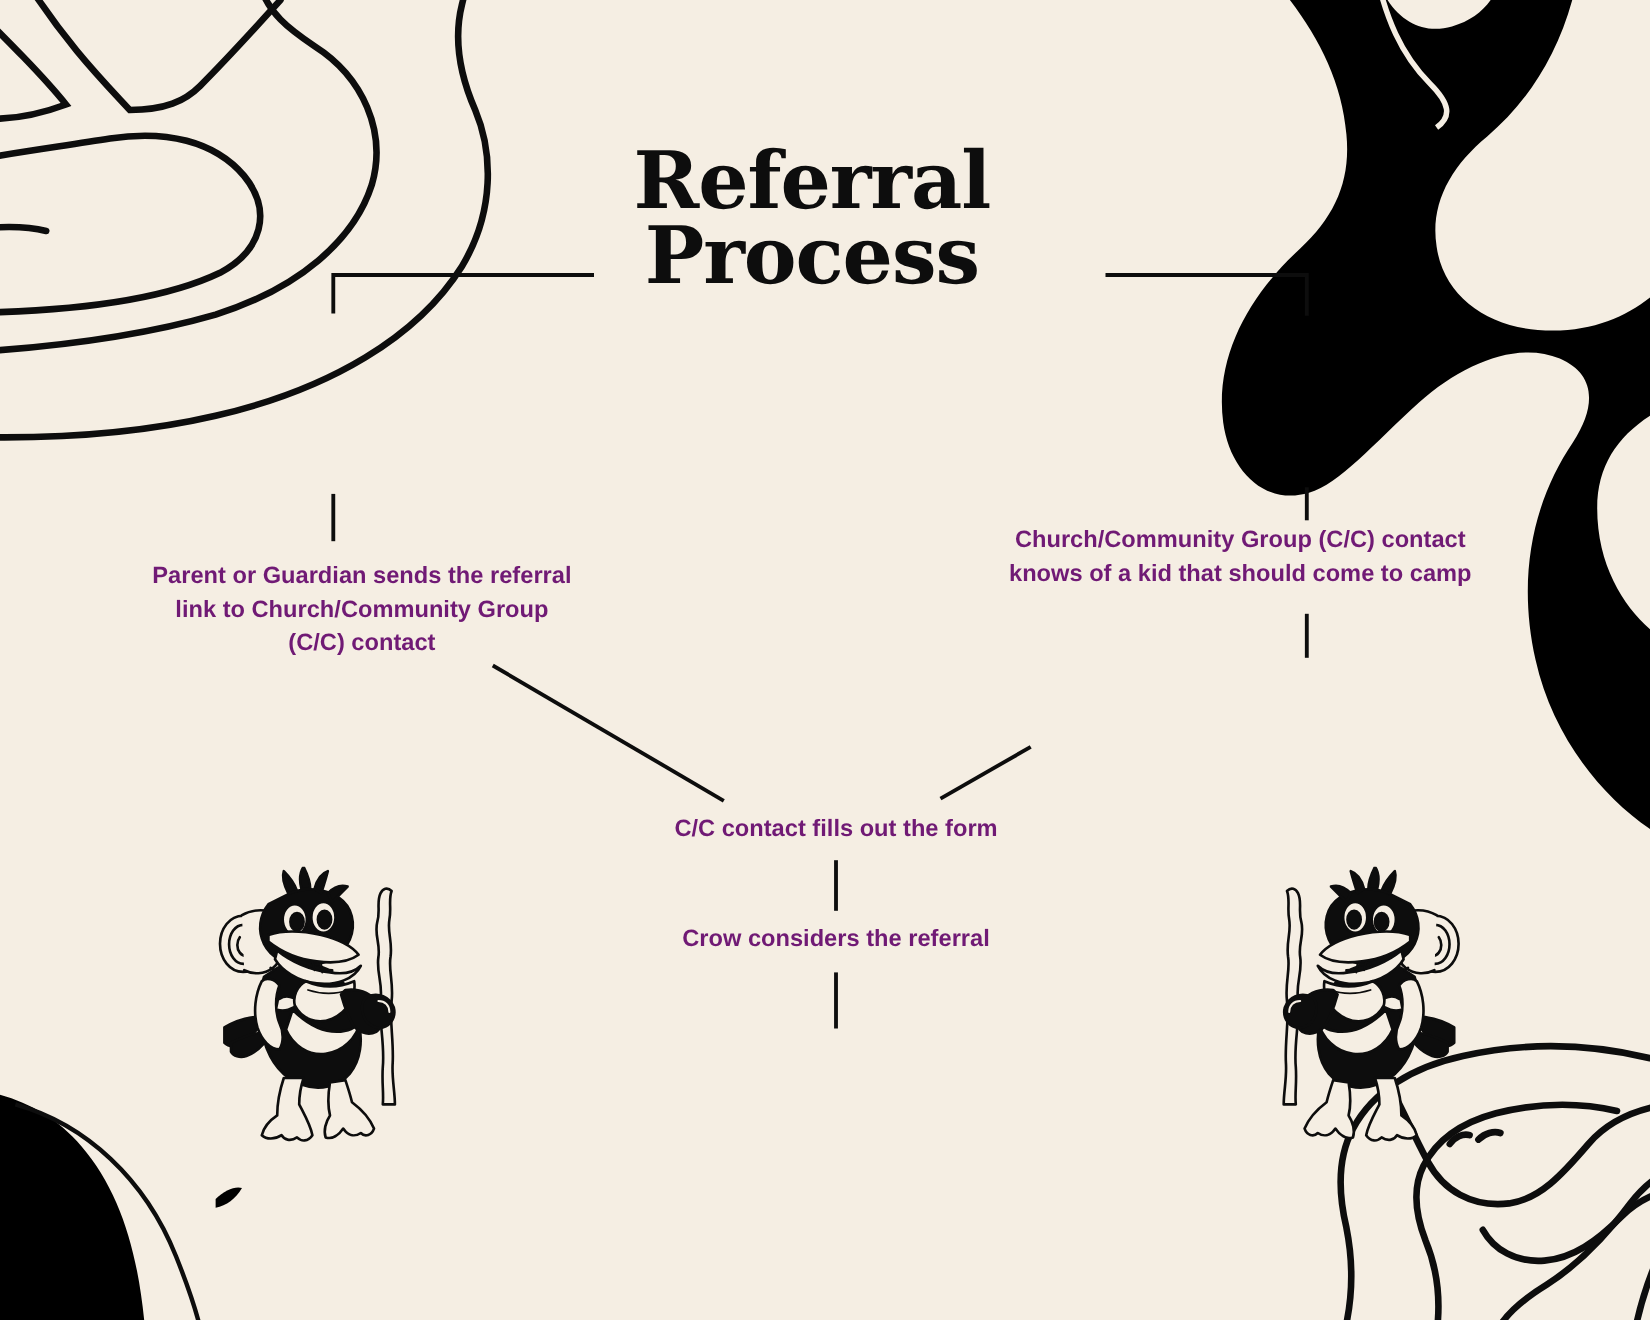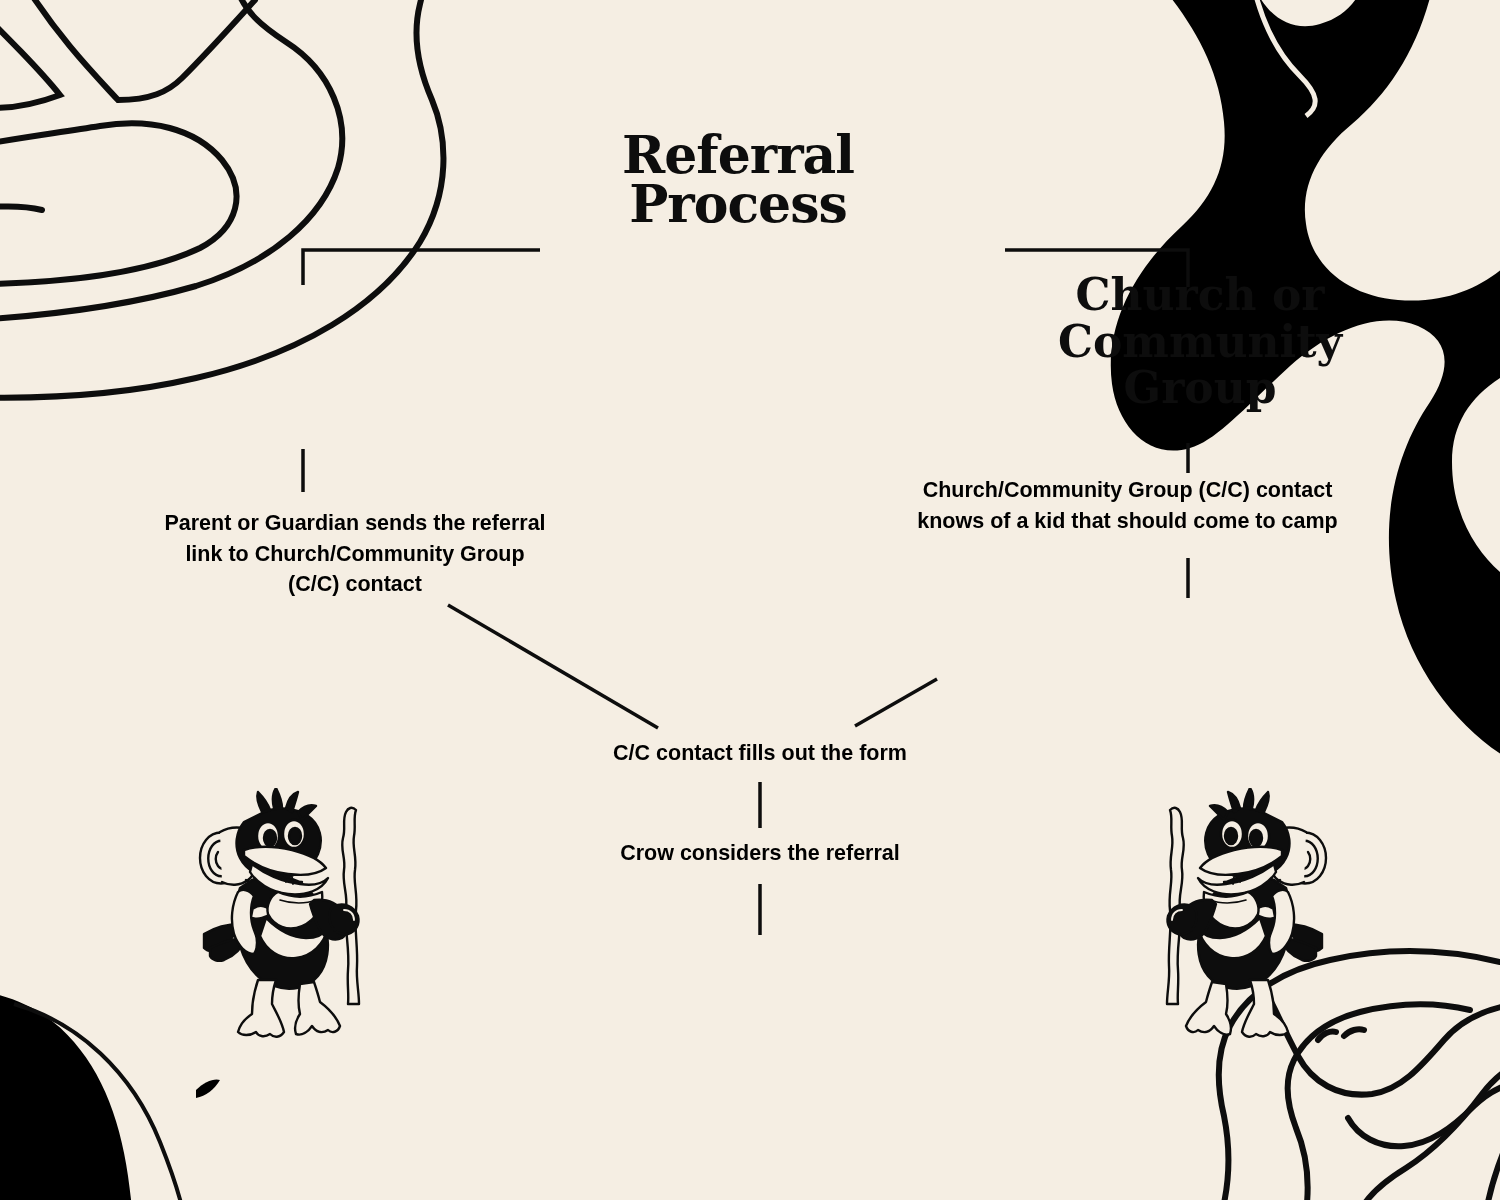--- a/index.html
+++ b/index.html
@@ -27,21 +27,21 @@
 
   
   .title {
     position: absolute;
     left: 0;
     top: 130px;
     width: 1476px;
     text-align: center;
     font-family: "DejaVu Serif", serif;
     font-weight: 700;
-    font-size: 52px;
+    font-size: 72px;
     line-height: 0.95;
     letter-spacing: -1px;
     color: #0d0d0d;
     white-space: pre-line;
   }
 
   
   .branch-heading {
     position: absolute;
     font-family: "DejaVu Serif", serif;
@@ -56,24 +56,24 @@
   #heading-right { left: 1020px; top: 272px; width: 360px; }
 
   
   .step {
     position: absolute;
     font-family: "Liberation Sans", sans-serif;
     font-weight: 700;
     font-size: 21.5px;
     line-height: 1.42;
     text-align: center;
-    color: #000000;
+    color: #701a75;
     white-space: pre-line;
   }
-  #step-l1 { left: 90px;  top: 508px; width: 530px; }
+  #step-l1 { left: 64px;  top: 508px; width: 530px; }
   #step-r1 { left: 845px; top: 475px; width: 565px; }
   #step-r2 { left: 845px; top: 605px; width: 565px; }
   #step-c1 { left: 480px; top: 738px; width: 560px; }
   #step-c2 { left: 480px; top: 838px; width: 560px; }
   #step-c3 { left: 470px; top: 945px; width: 580px; }
 
   
 
   
   .crow {
@@ -168,23 +168,20 @@
 
       <line x1="760" y1="782" x2="760" y2="828"></line>
       <line x1="760" y1="884" x2="760" y2="935"></line>
     </g>
   </svg>
 
   <div class="title">Referral
 Process</div>
 
 
-  <div id="heading-right" class="branch-heading">Church or
-Community
-Group</div>
 
   <div id="step-l1" class="step">Parent or Guardian sends the referral
 link to Church/Community Group
 (C/C) contact</div>
 
   <div id="step-r1" class="step">Church/Community Group (C/C) contact
 knows of a kid that should come to camp</div>
 
 
   <div id="step-c1" class="step">C/C contact fills out the form</div>

